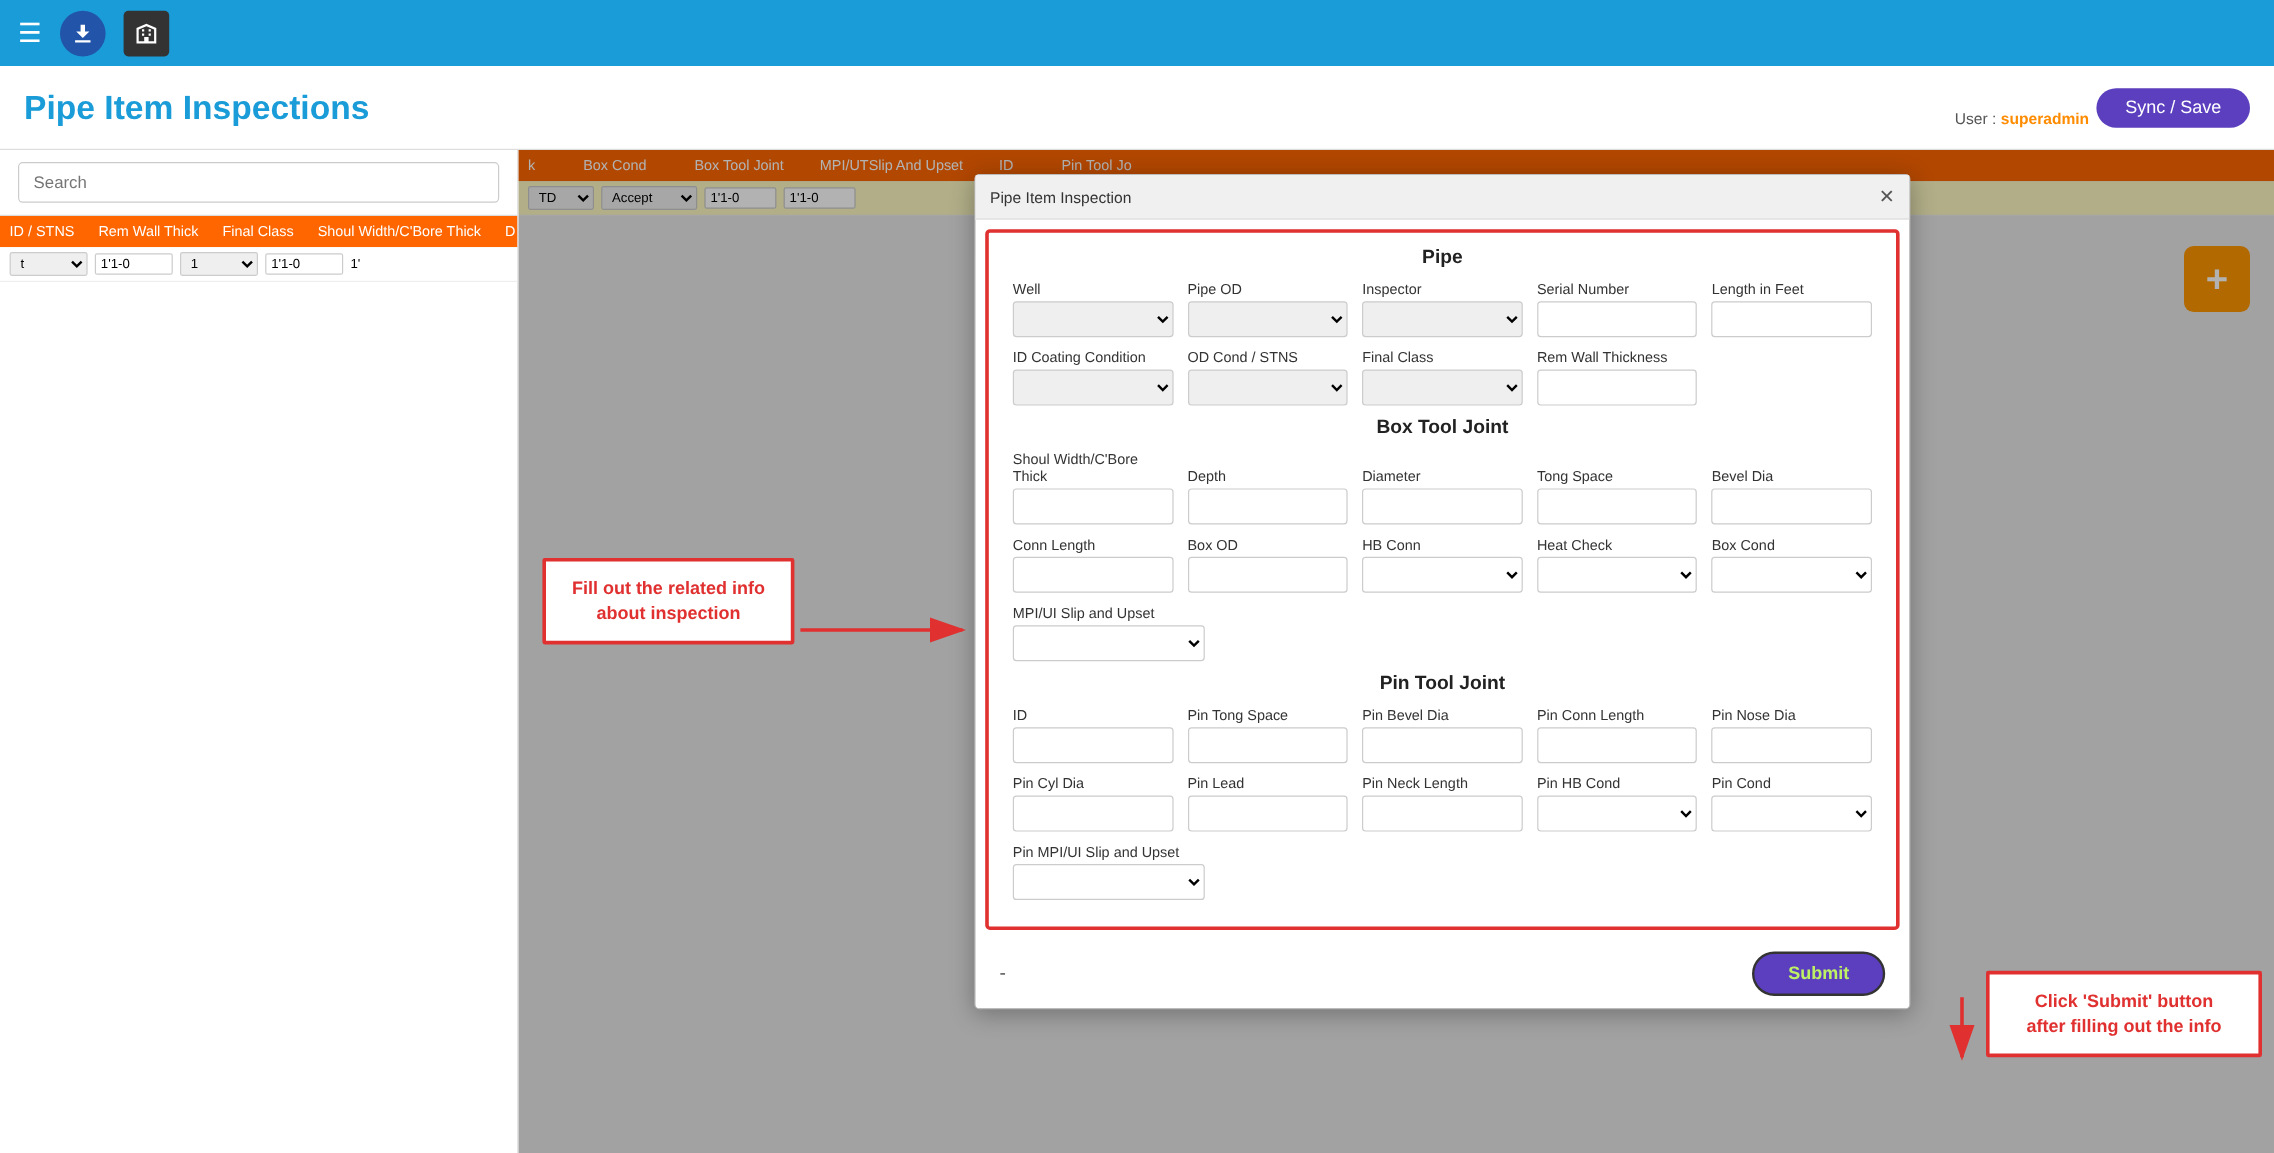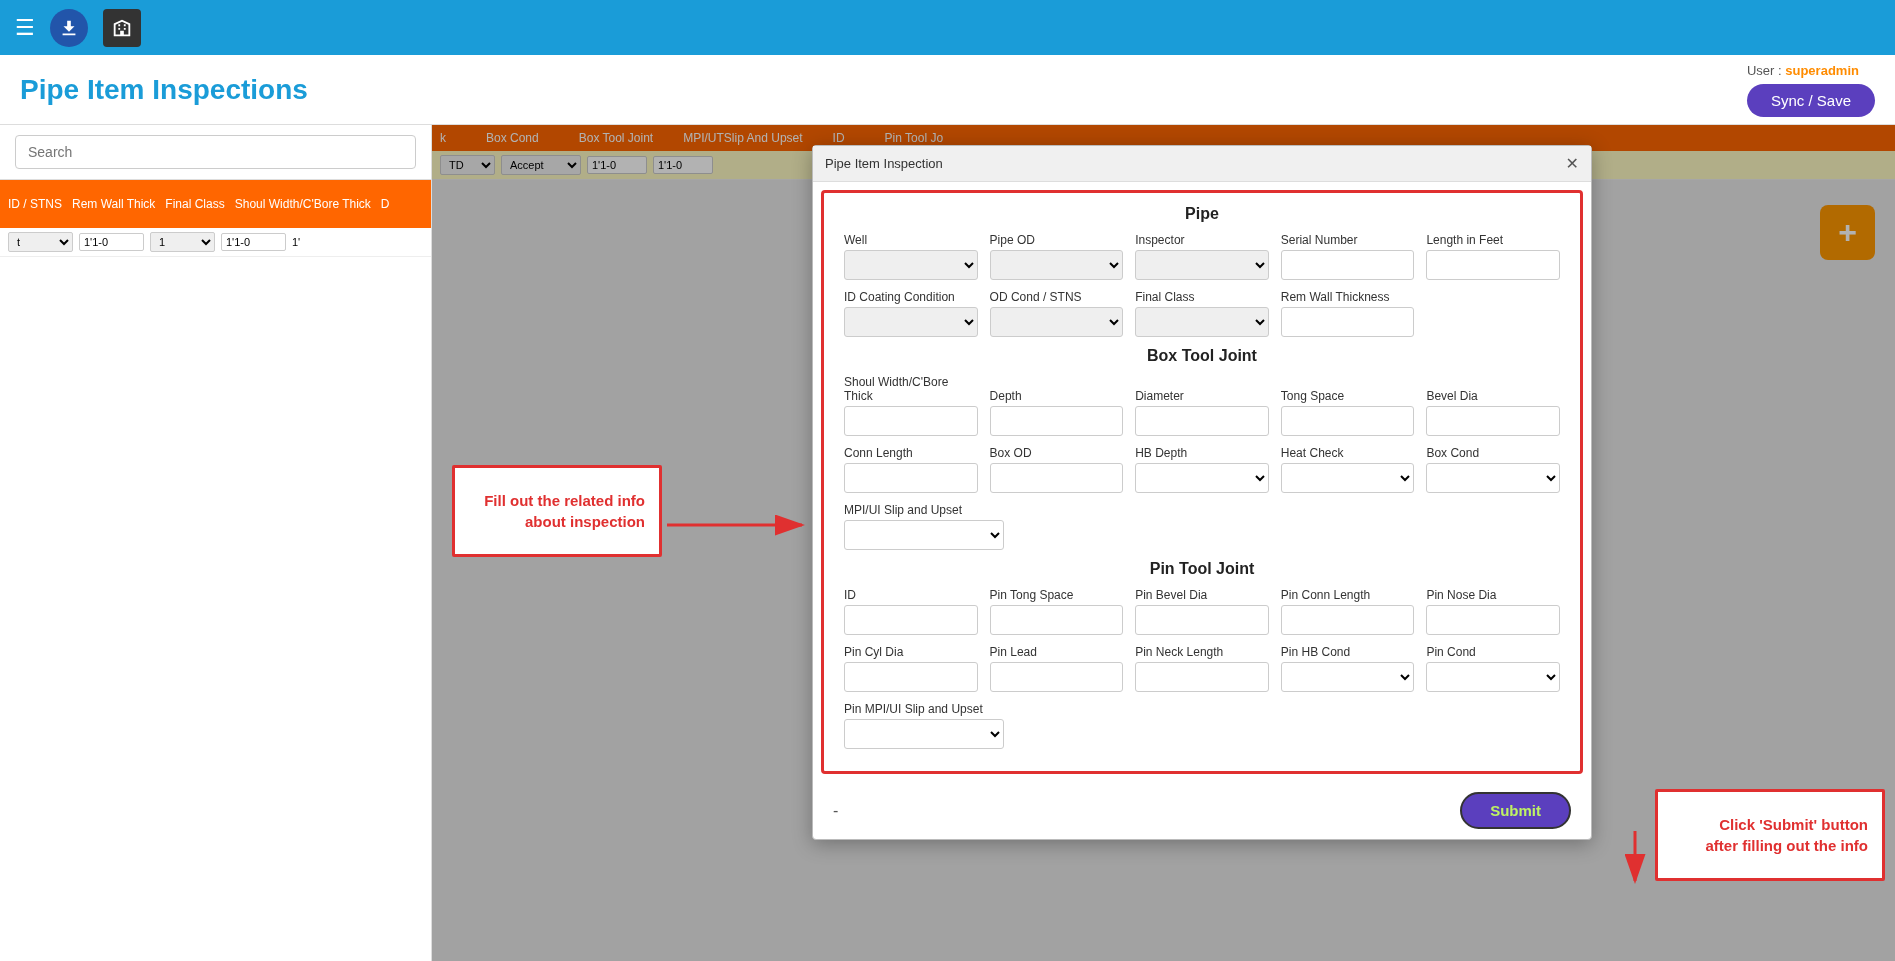--- a/index.html
+++ b/index.html
@@ -42,22 +42,22 @@
       font-size: 28px;
       color: #1a9cd8;
       font-weight: bold;
     }
     .header-right {
       position: absolute;
       right: 20px;
       top: 50%;
       transform: translateY(-50%);
       display: flex;
-      flex-direction: column;
-      align-items: flex-start;
+      flex-direction: row;
+      align-items: flex-end;
       gap: 6px;
     }
     .user-label {
       font-size: 13px;
       color: #555;
     }
     .user-label span { color: #ff8c00; font-weight: bold; }
     .sync-save-btn {
       background: #5b3fbe;
       color: white;
@@ -95,23 +95,23 @@
       border-radius: 4px;
       font-size: 14px;
       color: #888;
     }
 
     
     .table-header {
       background: #ff6600;
       color: white;
       font-size: 12px;
-      padding: 17px 8px;
-      display: flex;
-      gap: 10px;
+      padding: 6px 8px;
+      display: flex;
+      gap: 20px;
       overflow: hidden;
     }
     .table-header span { white-space: nowrap; }
 
     
     .table-row {
       display: flex;
       gap: 6px;
       padding: 4px 8px;
       align-items: center;
@@ -285,25 +285,25 @@
       font-size: 15px;
       cursor: pointer;
       font-weight: bold;
     }
 
     
     .annotation-box {
       position: absolute;
       border: 3px solid #e03030;
       background: white;
-      padding: 22px 14px;
+      padding: 12px 14px;
       font-size: 15px;
       font-weight: bold;
       color: #e03030;
-      text-align: right;
+      text-align: center;
       border-radius: 2px;
       z-index: 30;
       line-height: 1.4;
     }
 
     
     .arrow-svg {
       position: absolute;
       z-index: 29;
       pointer-events: none;
@@ -476,21 +476,21 @@
         <div class="form-row">
           <div class="form-field">
             <label>Conn Length</label>
             <input type="text" style="">
           </div>
           <div class="form-field">
             <label>Box OD</label>
             <input type="text" style="">
           </div>
           <div class="form-field">
-            <label>HB Depth</label>
+            <label>HB Conn</label>
             <select class="hb-cond-select"><option></option></select>
           </div>
           <div class="form-field">
             <label>Heat Check</label>
             <select class="heat-check-select"><option></option></select>
           </div>
           <div class="form-field">
             <label>Box Cond</label>
             <select class="box-cond-select"><option></option></select>
           </div>

